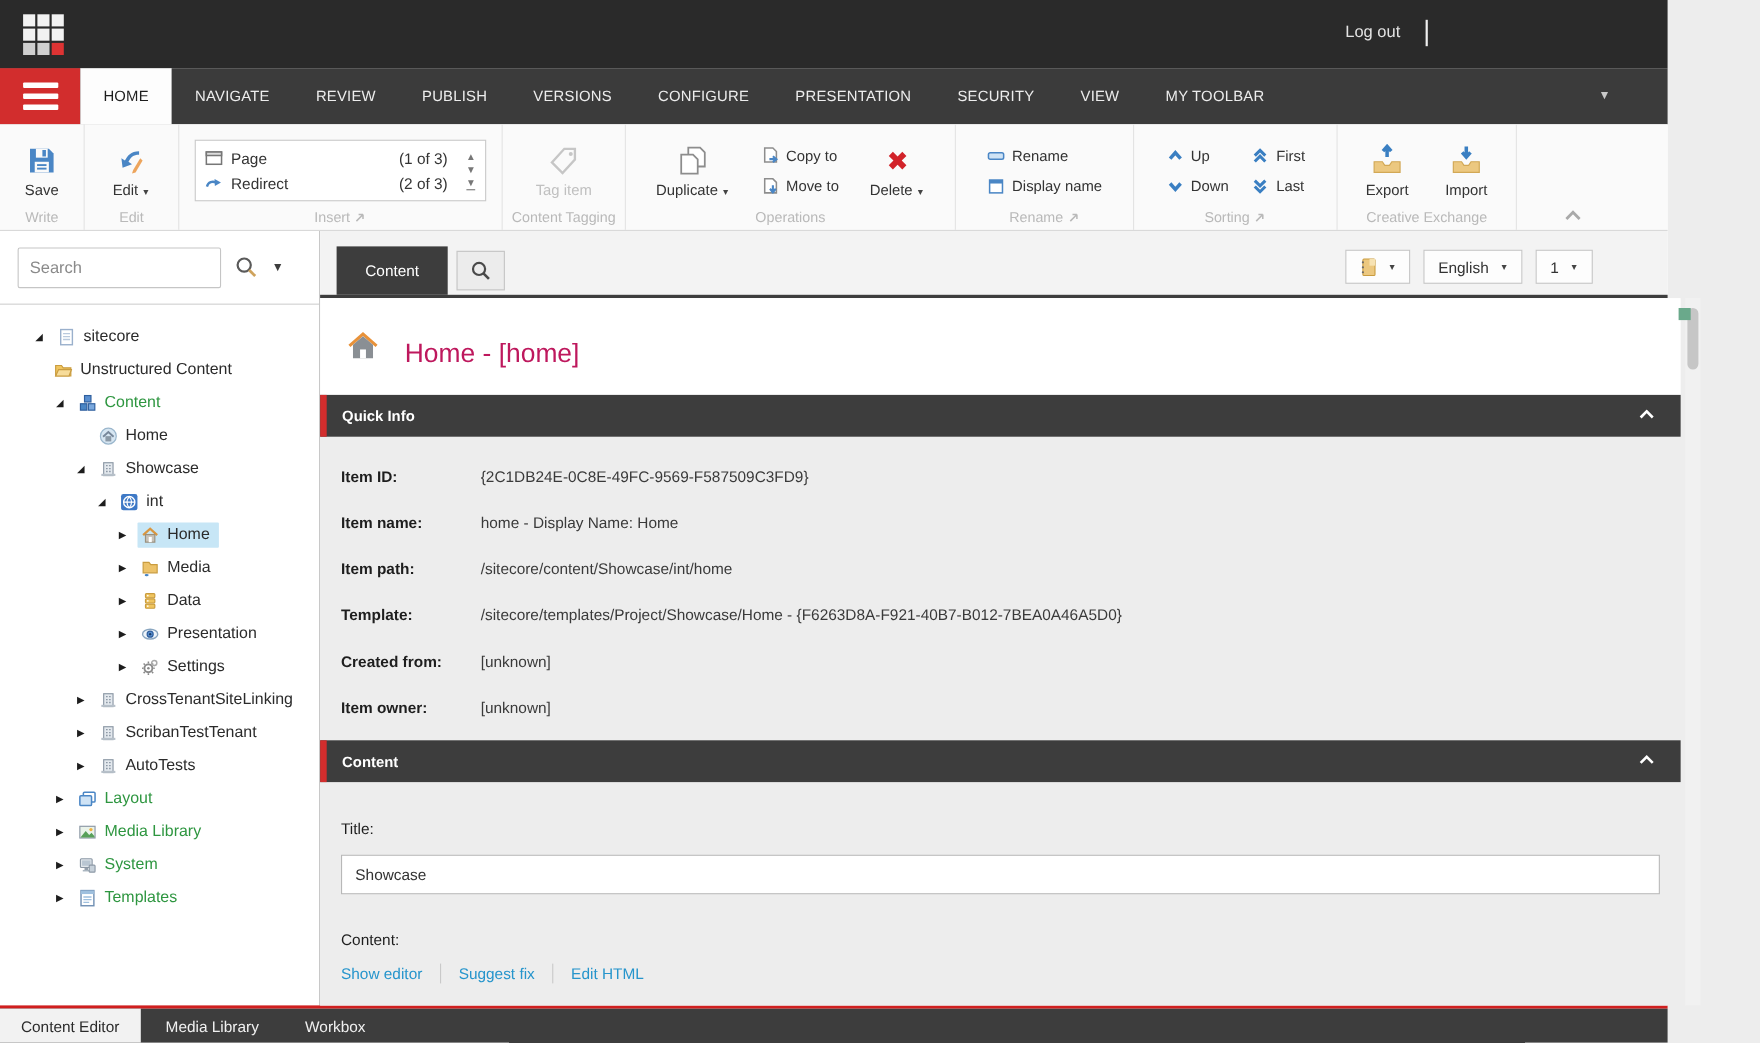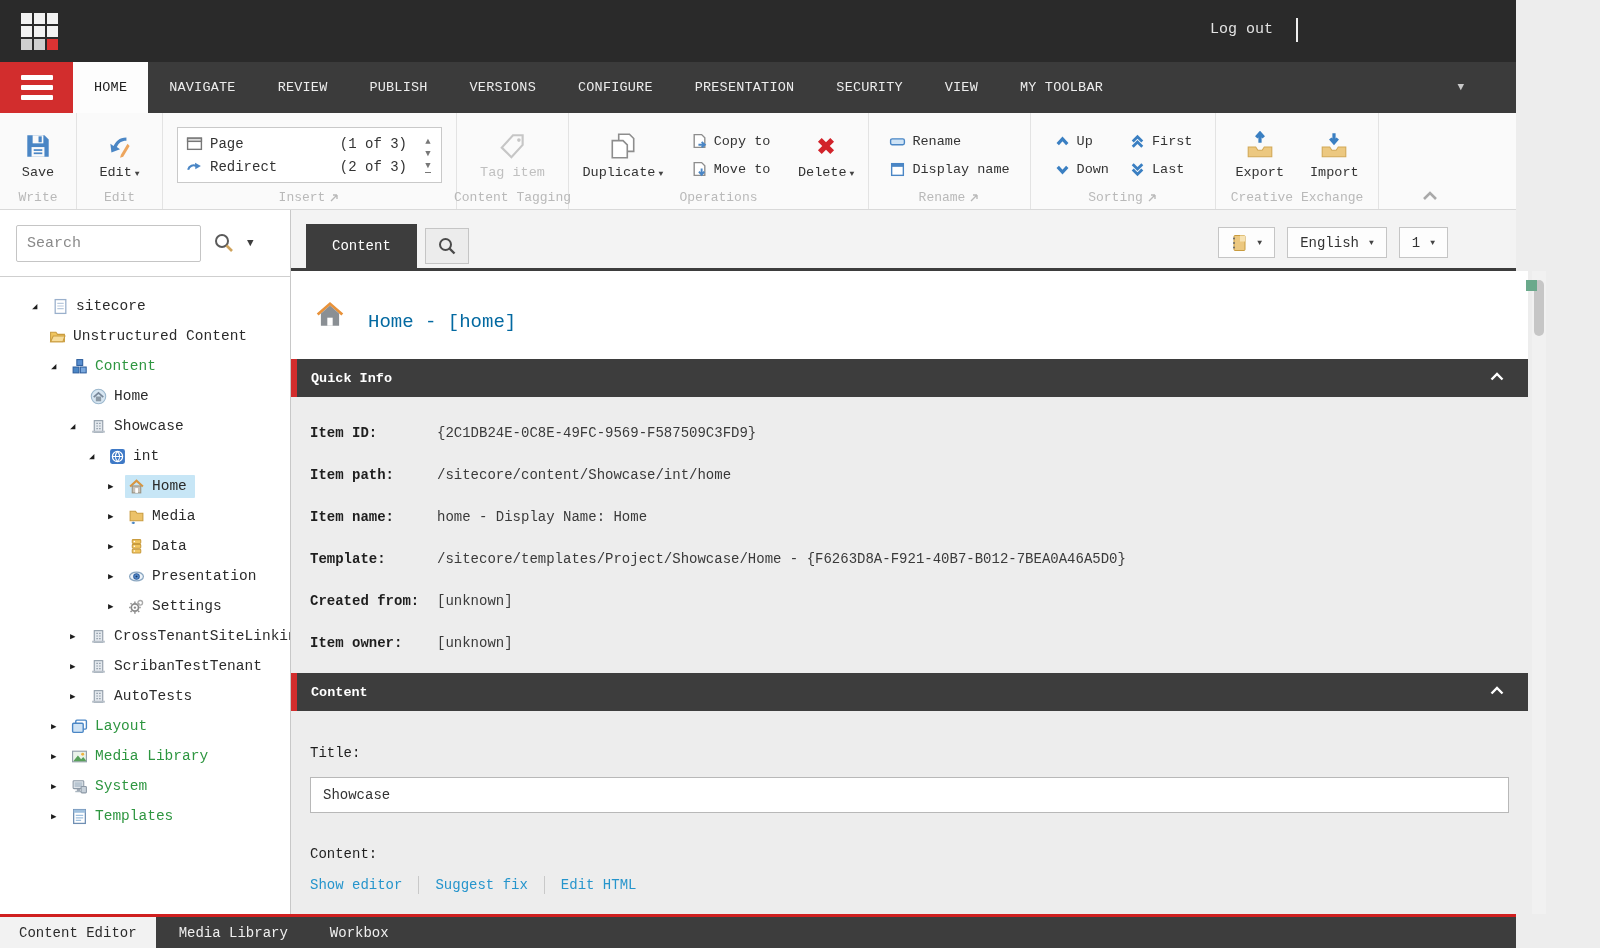--- a/index.html
+++ b/index.html
@@ -1,18 +1,18 @@
 <!DOCTYPE html>
 <html><head>
 <meta charset="utf-8">
 <style>
   * { margin:0; padding:0; box-sizing:border-box; }
   html,body { width:1600px; height:948px; overflow:hidden; }
   body { font-family:"Liberation Sans","DejaVu Sans",sans-serif; font-size:14px; color:#333; background:#ededed; }
-  .app { position:relative; width:1516px; height:948px; display:flex; flex-direction:column; background:#fff;font-family:Liberation Mono, monospace; }
+  .app { position:relative; width:1516px; height:948px; display:flex; flex-direction:column; background:#fff; }
 
   
   .topbar { height:62px; background:#2a2a2a; position:relative; flex:none; }
   .logo { position:absolute; left:21px; top:13px; width:37px; height:37px; display:grid; grid-template-columns:repeat(3,1fr); grid-template-rows:repeat(3,1fr); gap:2px; }
   .logo i { background:#f2f2f2; }
   .logo i.dim { background:#cfcfcf; }
   .logo i.red { background:#dd3333; }
   .logout { position:absolute; right:243px; top:21px; color:#e3e3e3; font-size:15px; cursor:pointer; }
   .cursorbar { position:absolute; right:218px; top:18px; width:2px; height:24px; background:#efefef; }
 
@@ -63,21 +63,21 @@
   .main { flex:1; display:flex; flex-direction:column; min-width:0; background:#f3f3f3; position:relative; }
   .strip { height:58px; flex:none; display:flex; align-items:flex-end; padding:0 0 0 15px; position:relative; }
   .content-tab { height:44px; background:#3d3d3d; color:#fff; font-size:14px; display:flex; align-items:center; padding:0 26px; cursor:pointer; }
   .strip-search { height:36px; width:44px; margin:0 0 4px 8px; background:#ececec; border:1px solid #c5c5c5; display:flex; align-items:center; justify-content:center; cursor:pointer; }
   .strip-right { position:absolute; right:68px; bottom:10px; display:flex; gap:12px; }
   .drop-btn { height:31px; background:#fdfdfd; border:1px solid #c5c5c5; display:flex; align-items:center; justify-content:center; gap:7px; padding:0 12px; font-size:14px; color:#333; cursor:pointer; }
   .darkline { height:3px; background:#3d3d3d; flex:none; }
   .content-wrap { flex:1; display:flex; min-height:0; }
   .panel { width:1237px; flex:none; background:#ededed; display:flex; flex-direction:column; overflow:hidden; }
   .panel-header { background:#fff; height:88px; flex:none; display:flex; align-items:center; gap:23px; padding-left:24px; }
-  .panel-title { font-size:19px; color:#0369a1;margin-top:14px; }
+  .panel-title { font-size:24px; color:#be185d;margin-top:14px; }
   .section-bar { height:38px; flex:none; background:#3d3d3d; border-left:6px solid #d22d2d; color:#fff; display:flex; align-items:center; padding:0 14px; font-size:13.5px; font-weight:bold; position:relative; cursor:pointer; }
   .section-bar svg { position:absolute; right:24px; top:13px; }
   .qi-fields { padding:28px 0 14px 19px; }
   .qi-row { display:flex; margin-bottom:26px; font-size:14px; }
   .qi-label { width:127px; flex:none; font-weight:bold; color:#1e1e1e; }
   .qi-value { color:#3a3a3a; }
   .fld { padding:34px 19px 0 19px; }
   .fld-label { font-size:14px; color:#1e1e1e; margin-bottom:16px; }
   .fld-input { width:100%; height:36px; border:1px solid #b8b8b8; background:#fff; font-size:14px; color:#333; padding:0 12px; font-family:inherit; outline:none; }
   .links-row { display:flex; align-items:center; gap:0; margin-top:14px; }
@@ -610,26 +610,26 @@
                 <path d="M1.5 7.5 L7 2 L12.5 7.5" stroke="#fff" stroke-width="2.4" fill="none"></path>
               </svg>
           </div>
 
           <div class="qi-fields">
             <div class="qi-row">
                 <span class="qi-label">Item ID:</span>
                 <span class="qi-value">{2C1DB24E-0C8E-49FC-9569-F587509C3FD9}</span>
               </div>
             <div class="qi-row">
+                <span class="qi-label">Item name:</span>
+                <span class="qi-value">home - Display Name: Home</span>
+              </div>
+            <div class="qi-row">
                 <span class="qi-label">Item path:</span>
                 <span class="qi-value">/sitecore/content/Showcase/int/home</span>
-              </div>
-            <div class="qi-row">
-                <span class="qi-label">Item name:</span>
-                <span class="qi-value">home - Display Name: Home</span>
               </div>
             <div class="qi-row">
                 <span class="qi-label">Template:</span>
                 <span class="qi-value">/sitecore/templates/Project/Showcase/Home - {F6263D8A-F921-40B7-B012-7BEA0A46A5D0}</span>
               </div>
             <div class="qi-row">
                 <span class="qi-label">Created from:</span>
                 <span class="qi-value">[unknown]</span>
               </div>
             <div class="qi-row" style="margin-bottom:8px">

